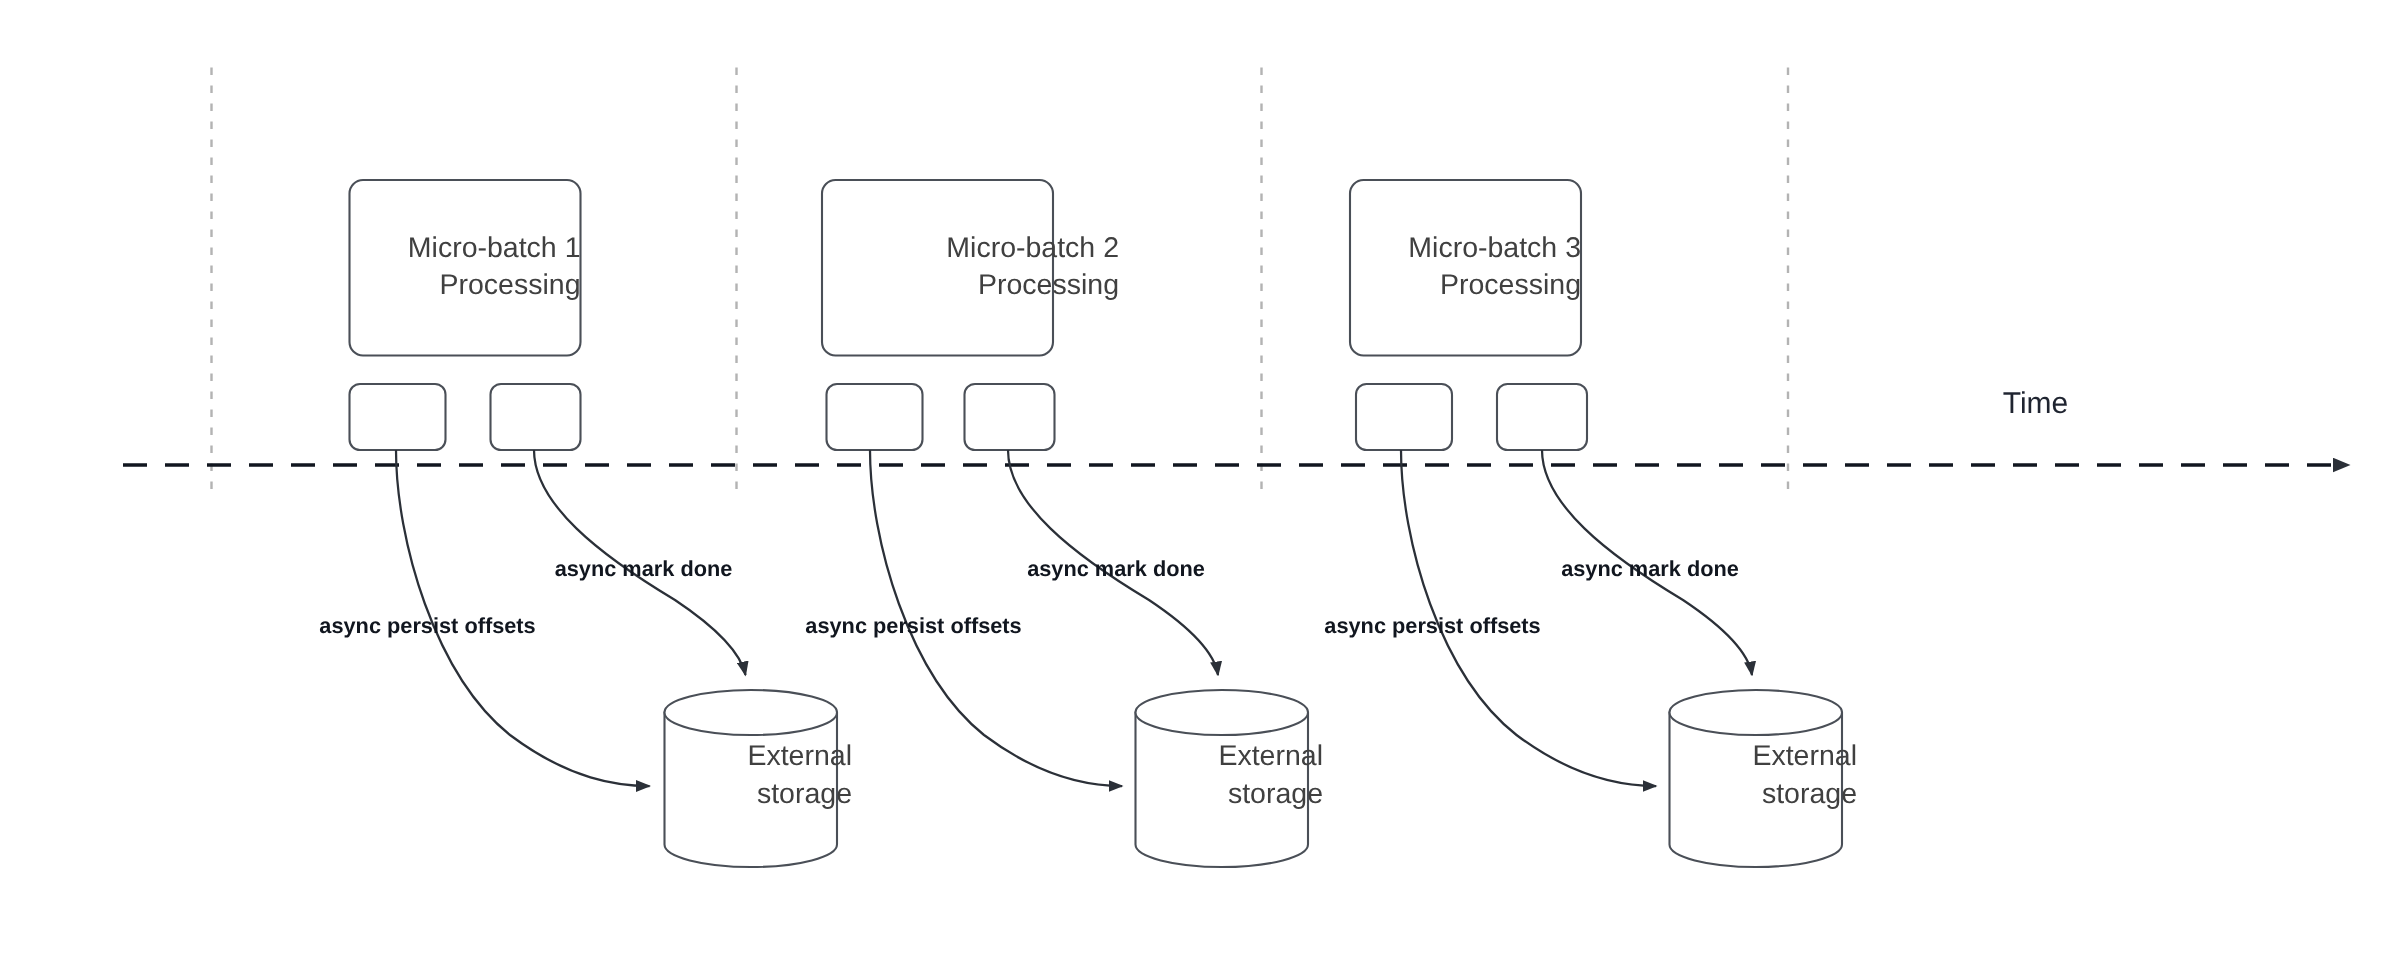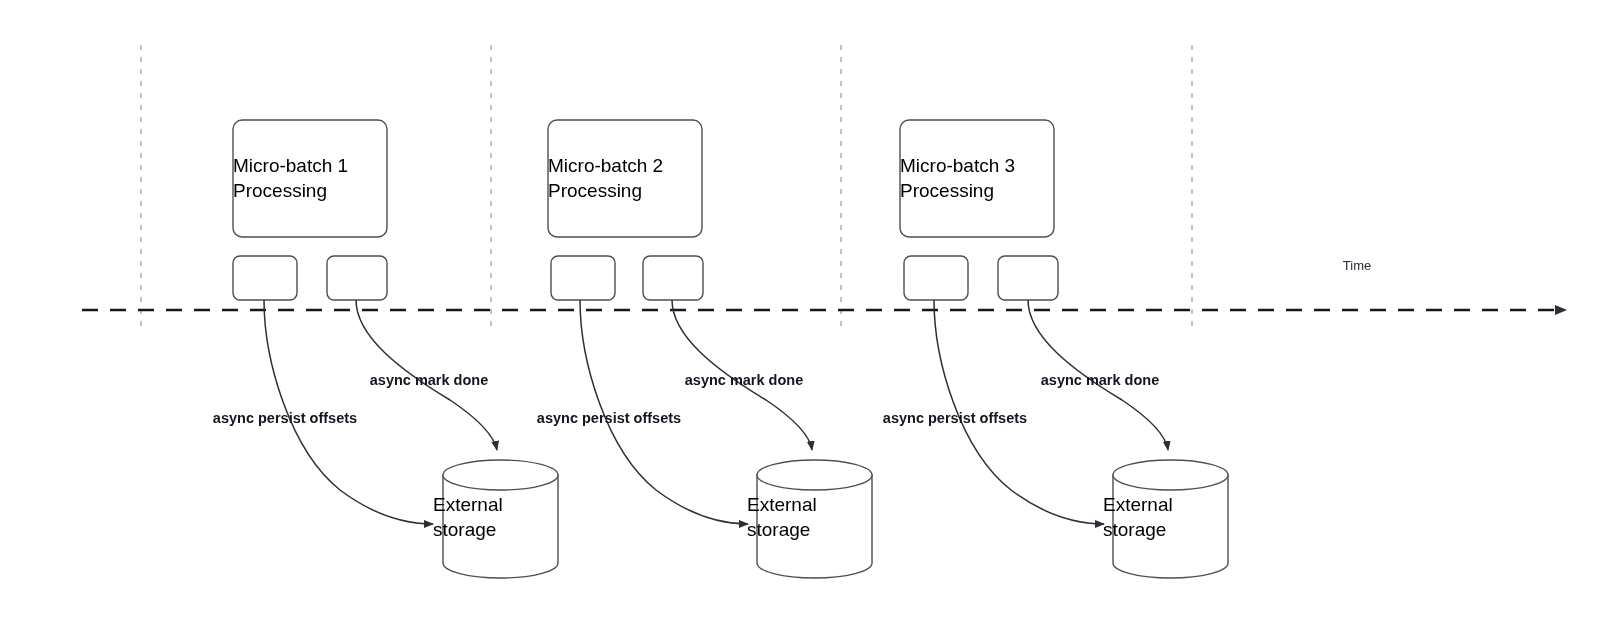--- a/index.html
+++ b/index.html
@@ -17,22 +17,22 @@
   }
   svg.layer {
     position: absolute;
     left: 0;
     top: 0;
     width: 1600px;
     height: 642px;
   }
   .node-label {
     position: absolute;
-    text-align: left;
-    color: #000000;
+    text-align: right;
+    color: #404040;
     font-family: "Liberation Sans", sans-serif;
     font-size: 19px;
     line-height: 25px;
     white-space: pre;
     pointer-events: none;
   }
   .edge-label {
     position: absolute;
     text-align: right;
     color: #11161f;
@@ -40,21 +40,21 @@
     font-size: 14.5px;
     font-weight: bold;
     line-height: 17px;
     white-space: pre;
     transform: translateX(-50%);
   }
   .time-label {
     position: absolute;
     color: #1f2430;
     font-family: "Liberation Sans", sans-serif;
-    font-size: 13px;
+    font-size: 20px;
     white-space: pre;
     transform: translateX(-50%);
   }
 </style>
 </head>
 <body>
 
 <div id="stage">
 
   <svg class="layer" viewBox="0 0 1600 642" xmlns="http://www.w3.org/2000/svg">
@@ -103,21 +103,21 @@
       </g>
   </svg>
 
   <div id="labels">
       <div class="node-label" style="left: 233px; top: 152.5px; width: 154px;">Micro-batch 1
 Processing</div>
       <div class="node-label" style="left: 433px; top: 492px; width: 135px;">External
 storage</div>
       <div class="edge-label" style="left: 285px; top: 410px;">async persist offsets</div>
       <div class="edge-label" style="left: 429px; top: 372px;">async mark done</div>
-      <div class="node-label" style="left: 548px; top: 152.5px; width: 184px;">Micro-batch 2
+      <div class="node-label" style="left: 548px; top: 152.5px; width: 184px; padding-left: 14px;">Micro-batch 2
 Processing</div>
       <div class="node-label" style="left: 747px; top: 492px; width: 135px;">External
 storage</div>
       <div class="edge-label" style="left: 609px; top: 410px;">async persist offsets</div>
       <div class="edge-label" style="left: 744px; top: 372px;">async mark done</div>
       <div class="node-label" style="left: 900px; top: 152.5px; width: 154px;">Micro-batch 3
 Processing</div>
       <div class="node-label" style="left: 1103px; top: 492px; width: 135px;">External
 storage</div>
       <div class="edge-label" style="left: 955px; top: 410px;">async persist offsets</div>

